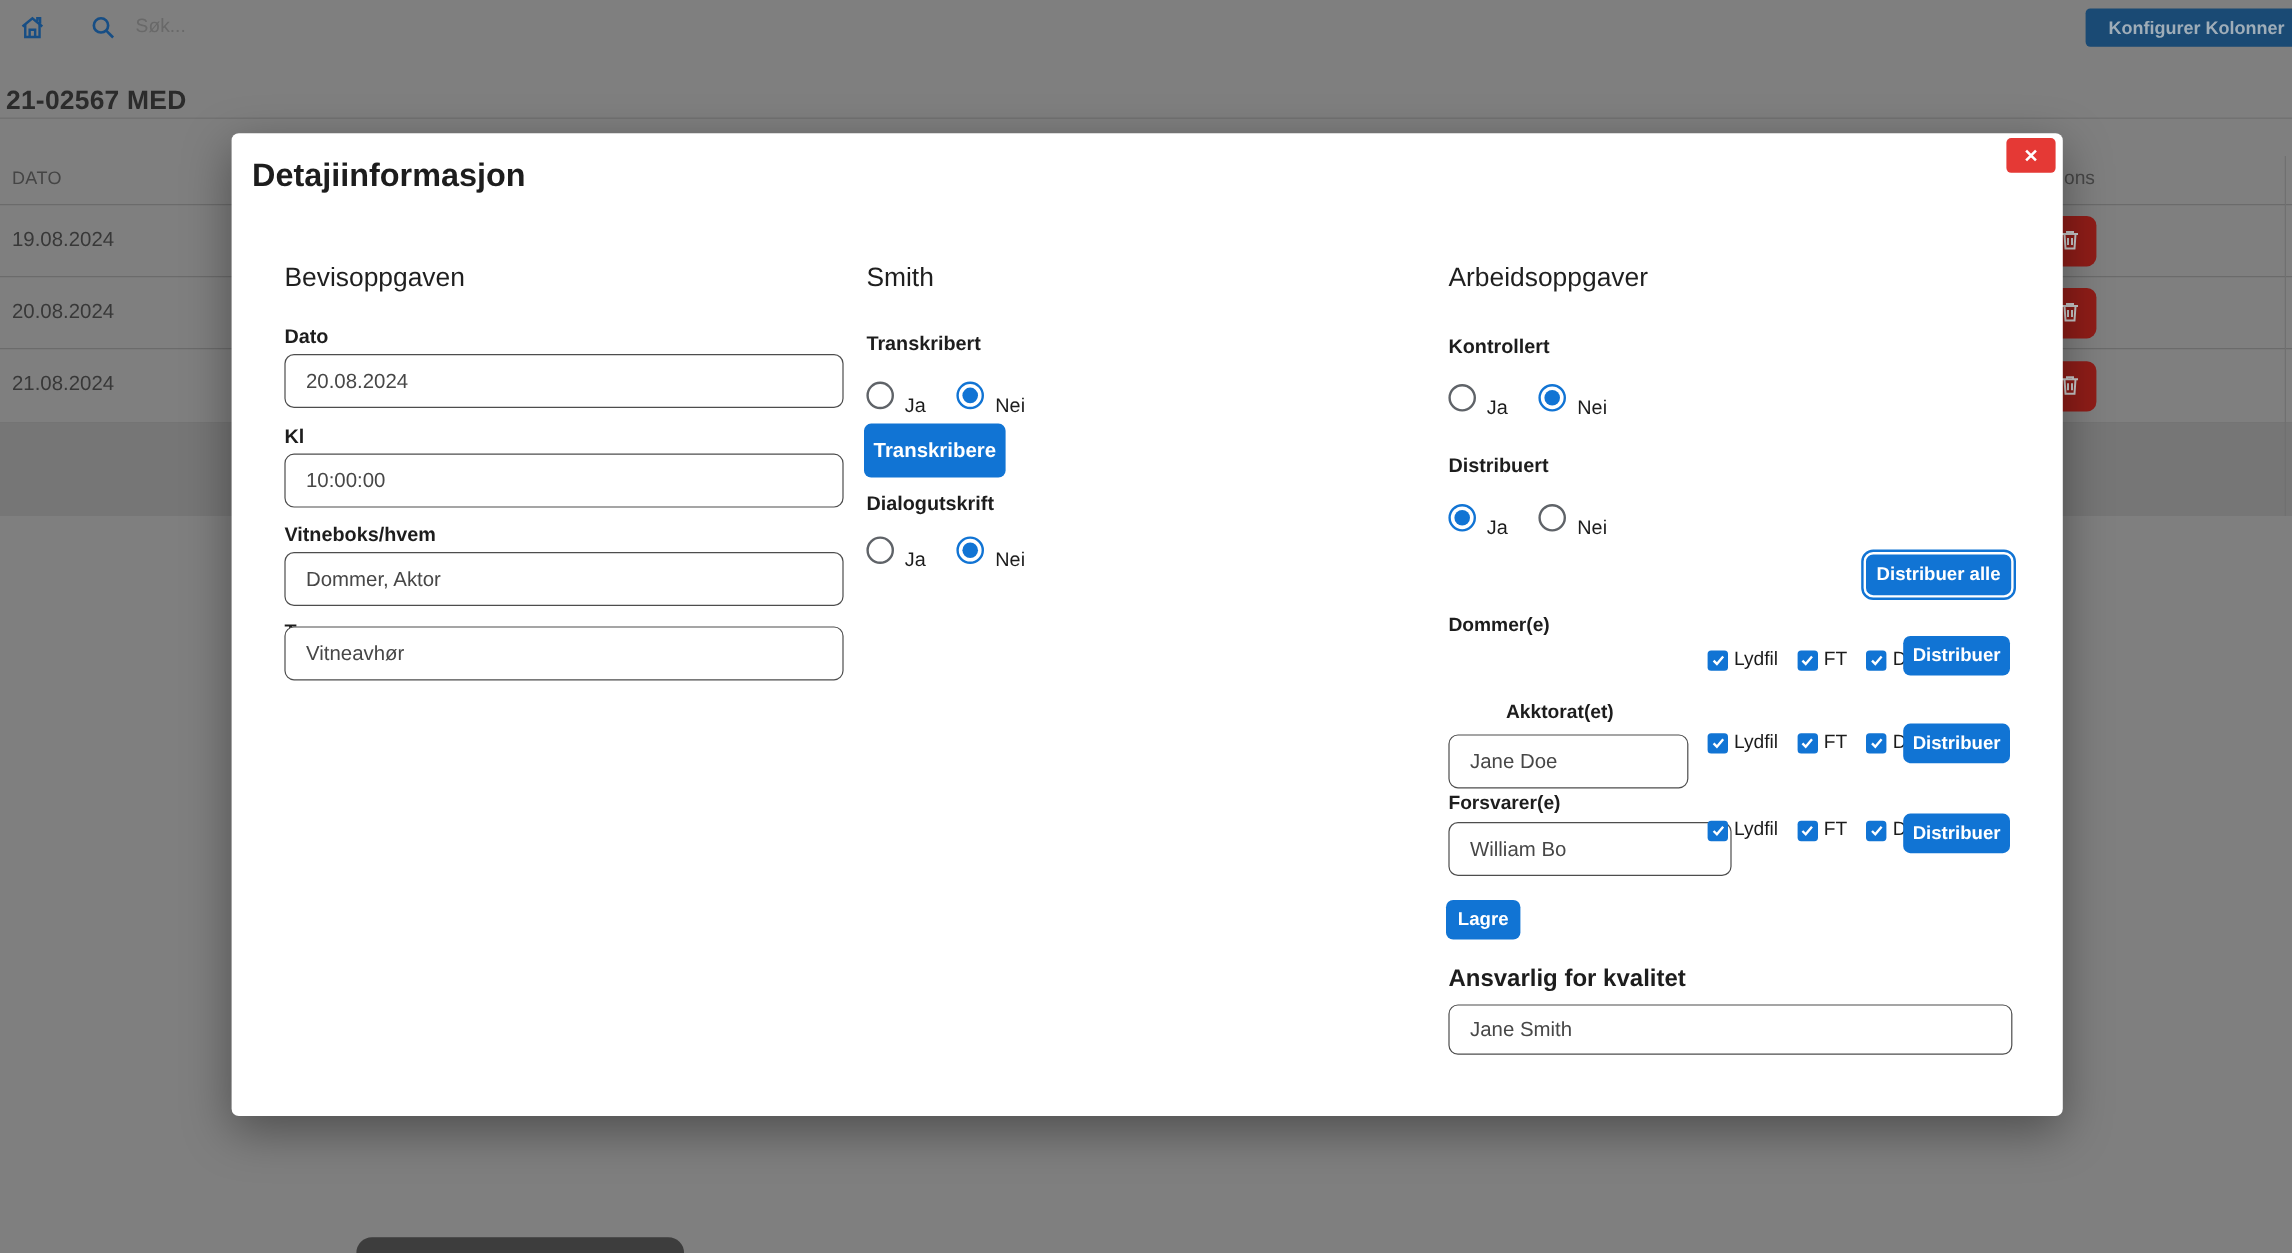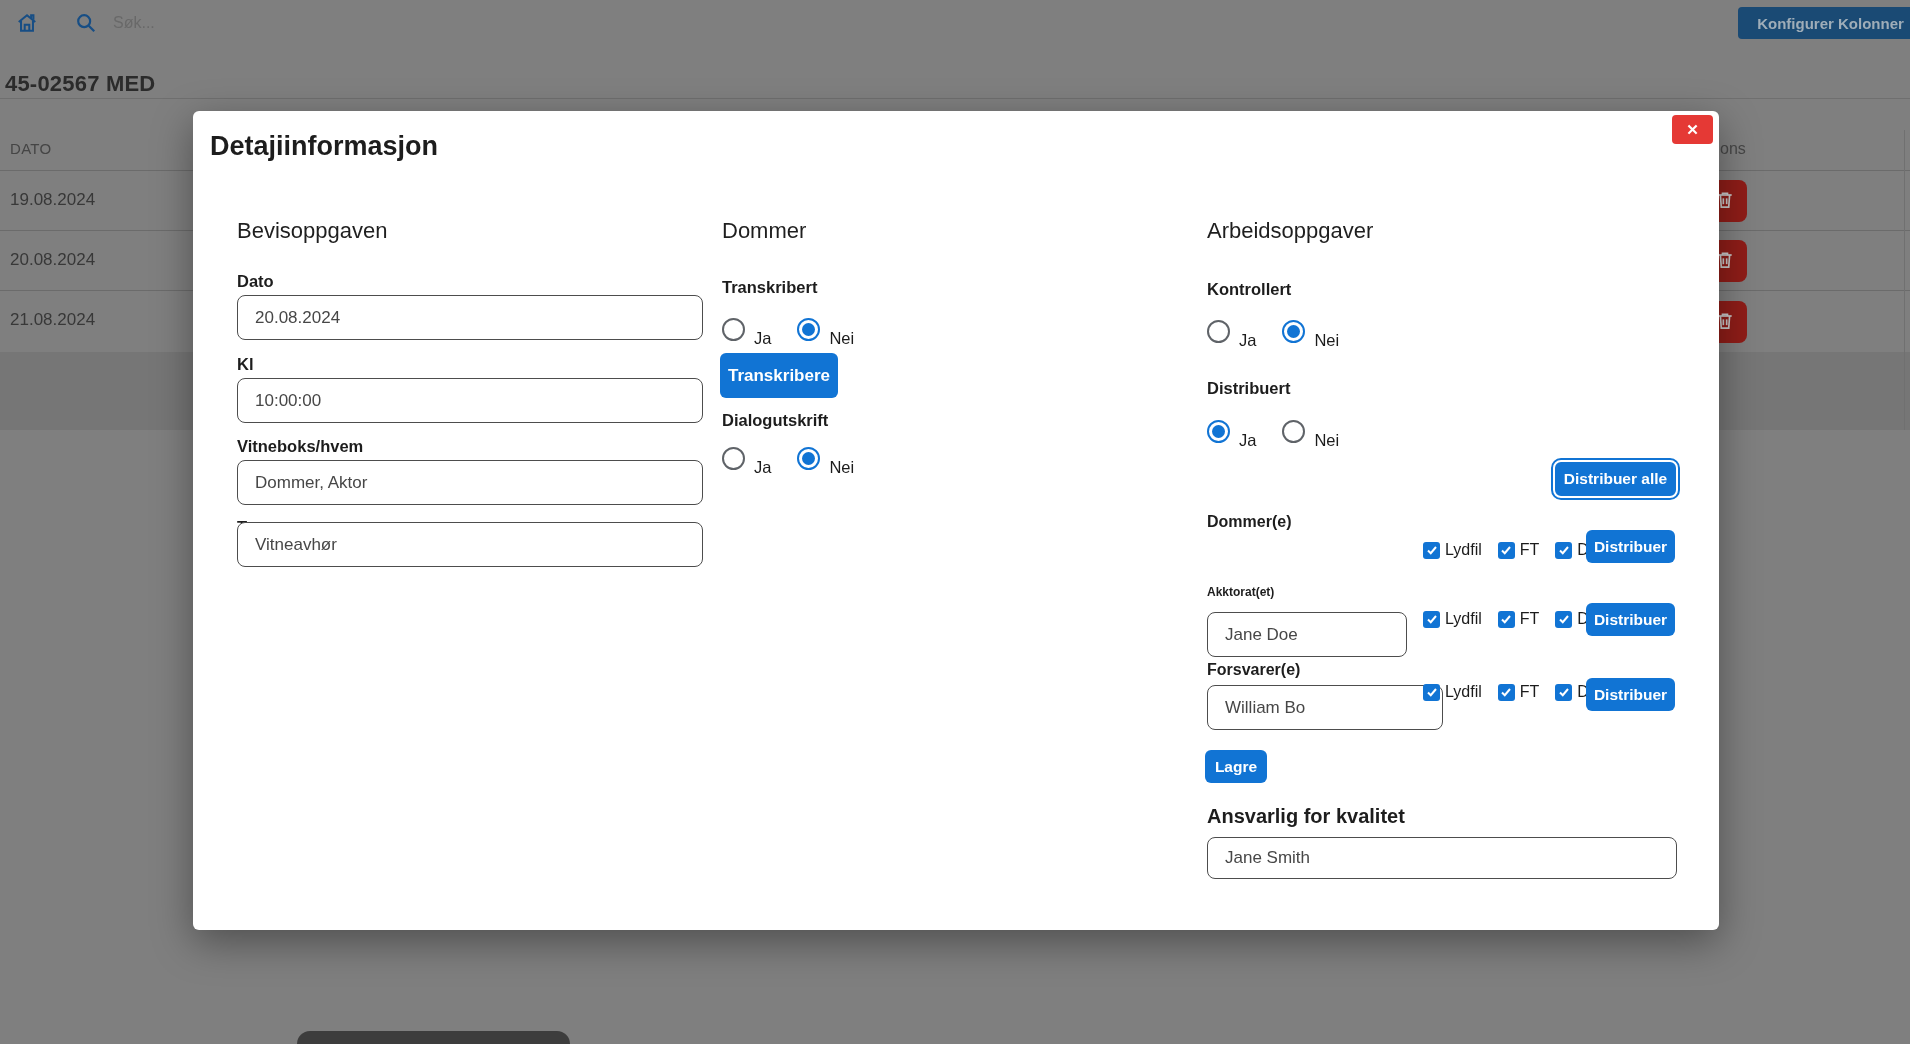--- a/index.html
+++ b/index.html
@@ -92,21 +92,21 @@
         <svg width="22" height="22" viewBox="0 0 24 24" fill="none" stroke="#174e85" stroke-width="2.4">
           <circle cx="10" cy="10" r="6.5"></circle>
             <path d="M15 15 L21 21"></path>
         </svg>
       </span>
     </button>
     <input class="search-input" placeholder="Søk..." style="">
     <button class="cfg-btn">Konfigurer Kolonner</button>
   </div>
 
-  <div class="case-title">45-02567 MED</div>
+  <div class="case-title">21-02567 MED</div>
 
   <div class="tbl-topline"></div>
   <div class="tbl-header-date">DATO</div>
   <div class="tbl-header-actions">ons</div>
   <div class="hline" style="top:170px"></div>
   <div class="hline" style="top:230px"></div>
   <div class="hline" style="top:290px"></div>
   <div class="hline" style="top:352px"></div>
   <div class="row-band"></div>
   <div class="vline"></div>
@@ -170,21 +170,21 @@
 
   <div class="f-label" style="left:44px; top:244px">Kl</div>
   <input class="t-input" style="left: 44px; top: 267px; width: 466px;" value="10:00:00">
 
   <div class="f-label" style="left:44px; top:326px">Vitneboks/hvem</div>
   <input class="t-input" style="left: 44px; top: 349px; width: 466px;" value="Dommer, Aktor">
 
   <div class="f-label" style="left:44px; top:407px">Tema</div>
   <input class="t-input" style="left: 44px; top: 411px; width: 466px;" value="Vitneavhør">
 
-  <div class="section-h" style="left:529px">Dommer</div>
+  <div class="section-h" style="left:529px">Smith</div>
 
   <div class="f-label" style="left:529px; top:167px">Transkribert</div>
   <div class="radio-row" style="left:529px; top:200px">
     <span class="radio-opt">
       <span class="radio"></span>
       <span class="radio-lab">Ja</span>
     </span>
     <span class="radio-opt">
       <span class="radio on"></span>
       <span class="radio-lab">Nei</span>
@@ -254,21 +254,21 @@
       <span class="cb">
           <svg width="12" height="12" viewBox="0 0 24 24" fill="none" stroke="#fff" stroke-width="4">
             <path d="M4 13 L9.5 18.5 L20 6"></path>
           </svg>
         </span>
       <span class="cb-lab">DU</span>
     </span>
   </div>
   <button class="btn-blue dist-btn" style="top:419px">Distribuer</button>
 
-  <div class="f-label" style="left:1014px; top:474px; font-size:12px">Akktorat(et)</div>
+  <div class="f-label" style="left:1062px; top:474px; font-size:16px">Akktorat(et)</div>
   <input class="t-input" style="left: 1014px; top: 501px; width: 200px;" value="Jane Doe">
   <div class="cb-row" style="top:499px">
     <span class="cb-pair">
       <span class="cb">
           <svg width="12" height="12" viewBox="0 0 24 24" fill="none" stroke="#fff" stroke-width="4">
             <path d="M4 13 L9.5 18.5 L20 6"></path>
           </svg>
         </span>
       <span class="cb-lab">Lydfil</span>
     </span>

